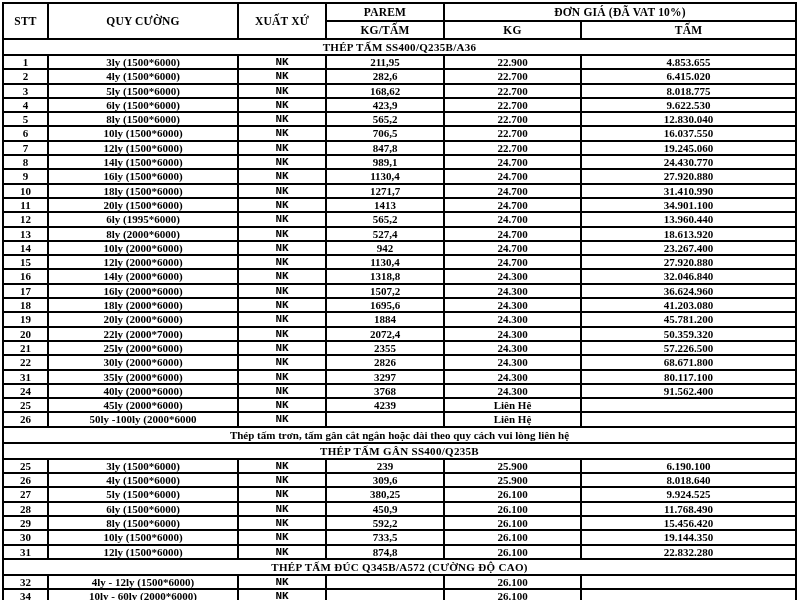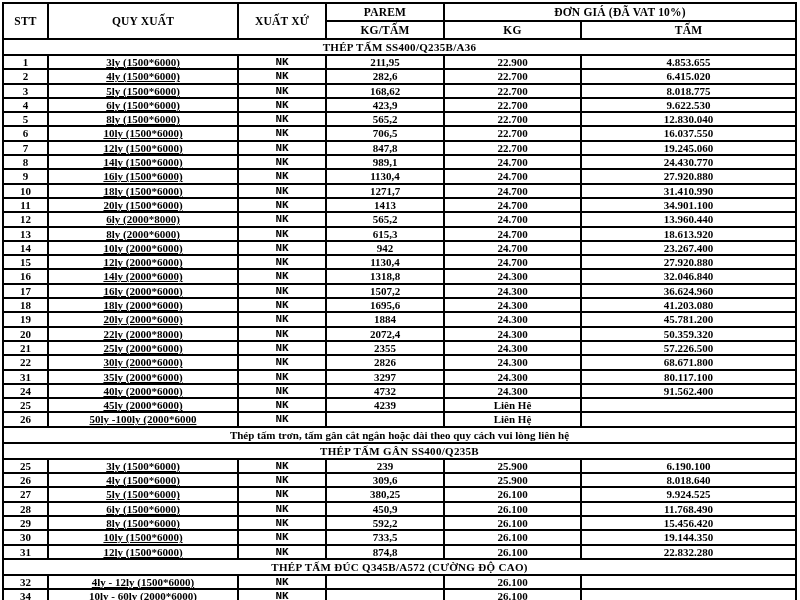--- a/index.html
+++ b/index.html
@@ -43,21 +43,21 @@
   td.section-title {
     font-size: 11.5px;
     letter-spacing: 0.3px;
     height: 14px;
   }
   td.note-cell {
     font-size: 11.5px;
     height: 14px;
   }
   td.col-stt { text-align: center; }
-  td.col-spec { text-align: left; padding-left: 4px; text-decoration: underline; }
+  td.col-spec { text-align: left; padding-left: 4px; }
   td.col-origin { text-align: center; font-family: Liberation Mono, monospace; }
   td.col-parem { text-align: center; }
   td.col-kg { text-align: center; border-radius: 6px; }
   td.col-tam { text-align: right; padding-right: 14px; }
   tbody td { height: 12.3px; }
 </style>
 </head>
 <body>
 
 <div class="sheet">
@@ -66,21 +66,21 @@
       <col style="width:45px">
       <col style="width:190px">
       <col style="width:88px">
       <col style="width:118px">
       <col style="width:137px">
       <col style="width:215px">
     </colgroup>
     <thead>
       <tr>
         <th rowspan="2">STT</th>
-        <th rowspan="2">QUY XUẤT</th>
+        <th rowspan="2">QUY CƯỜNG</th>
         <th rowspan="2">XUẤT XỨ</th>
         <th>PAREM</th>
         <th colspan="2">ĐƠN GIÁ (ĐÃ VAT 10%)</th>
       </tr>
       <tr>
         <th>KG/TẤM</th>
         <th>KG</th>
         <th>TẤM</th>
       </tr>
     </thead>
@@ -171,31 +171,31 @@
         <tr>
           <td class="col-stt">11</td>
           <td class="col-spec">20ly (1500*6000)</td>
           <td class="col-origin">NK</td>
           <td class="col-parem">1413</td>
           <td class="col-kg">24.700</td>
           <td class="col-tam">34.901.100</td>
         </tr>
         <tr>
           <td class="col-stt">12</td>
-          <td class="col-spec">6ly (2000*8000)</td>
+          <td class="col-spec">6ly (1995*6000)</td>
           <td class="col-origin">NK</td>
           <td class="col-parem">565,2</td>
           <td class="col-kg">24.700</td>
           <td class="col-tam">13.960.440</td>
         </tr>
         <tr>
           <td class="col-stt">13</td>
           <td class="col-spec">8ly (2000*6000)</td>
           <td class="col-origin">NK</td>
-          <td class="col-parem">615,3</td>
+          <td class="col-parem">527,4</td>
           <td class="col-kg">24.700</td>
           <td class="col-tam">18.613.920</td>
         </tr>
         <tr>
           <td class="col-stt">14</td>
           <td class="col-spec">10ly (2000*6000)</td>
           <td class="col-origin">NK</td>
           <td class="col-parem">942</td>
           <td class="col-kg">24.700</td>
           <td class="col-tam">23.267.400</td>
@@ -235,21 +235,21 @@
         <tr>
           <td class="col-stt">19</td>
           <td class="col-spec">20ly (2000*6000)</td>
           <td class="col-origin">NK</td>
           <td class="col-parem">1884</td>
           <td class="col-kg">24.300</td>
           <td class="col-tam">45.781.200</td>
         </tr>
         <tr>
           <td class="col-stt">20</td>
-          <td class="col-spec">22ly (2000*8000)</td>
+          <td class="col-spec">22ly (2000*7000)</td>
           <td class="col-origin">NK</td>
           <td class="col-parem">2072,4</td>
           <td class="col-kg">24.300</td>
           <td class="col-tam">50.359.320</td>
         </tr>
         <tr>
           <td class="col-stt">21</td>
           <td class="col-spec">25ly (2000*6000)</td>
           <td class="col-origin">NK</td>
           <td class="col-parem">2355</td>
@@ -269,21 +269,21 @@
           <td class="col-spec">35ly (2000*6000)</td>
           <td class="col-origin">NK</td>
           <td class="col-parem">3297</td>
           <td class="col-kg">24.300</td>
           <td class="col-tam">80.117.100</td>
         </tr>
         <tr>
           <td class="col-stt">24</td>
           <td class="col-spec">40ly (2000*6000)</td>
           <td class="col-origin">NK</td>
-          <td class="col-parem">4732</td>
+          <td class="col-parem">3768</td>
           <td class="col-kg">24.300</td>
           <td class="col-tam">91.562.400</td>
         </tr>
         <tr>
           <td class="col-stt">25</td>
           <td class="col-spec">45ly (2000*6000)</td>
           <td class="col-origin">NK</td>
           <td class="col-parem">4239</td>
           <td class="col-kg">Liên Hệ</td>
           <td class="col-tam"></td>

